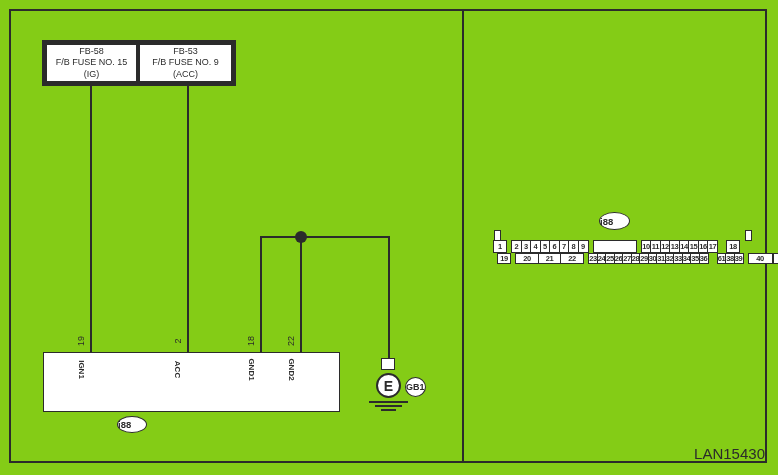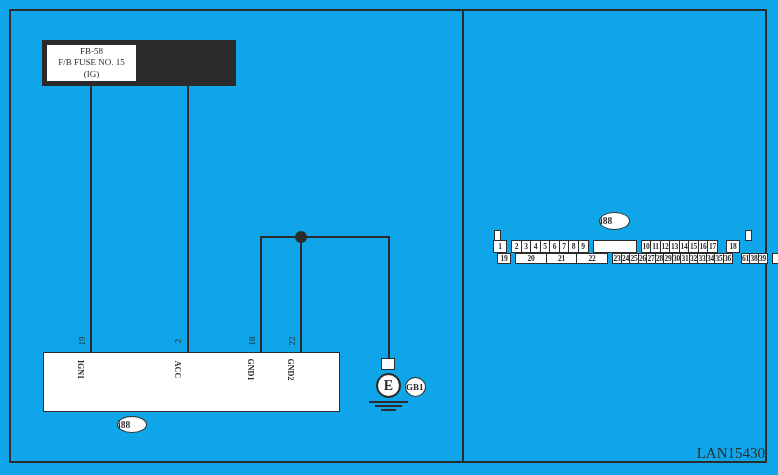--- a/index.html
+++ b/index.html
@@ -1,20 +1,20 @@
 <!DOCTYPE html>
 <html><head>
 <meta charset="utf-8">
 <style>
   * { box-sizing: border-box; margin: 0; padding: 0; }
   body { background: #fff; }
   .stage {
     position: relative; width: 778px; height: 475px;
-    background: #0ea5e9; overflow: hidden;
-    font-family: Liberation Serif, serif; color: #2b2b2b;
+    background: #84cc16; overflow: hidden;
+    font-family: Liberation Sans, sans-serif; color: #2b2b2b;
   }
   .page-border {
     position: absolute; left: 9px; top: 9px; width: 758px; height: 454px;
     border: 2px solid #2b2b2b;
   }
   .panel-divider {
     position: absolute; left: 462px; top: 9px; width: 2px; height: 454px;
     background: #2b2b2b;
   }
   
@@ -92,40 +92,45 @@
     font-size: 7.5px; font-weight: bold; letter-spacing: -0.3px;
     white-space: nowrap; overflow: hidden;
   }
   .pin-group .pin-cell:first-child { margin-left: 0; }
   .conn-row-top .pin-cell { width: 11px; height: 13px; }
   .conn-row-top .pin-group:first-child .pin-cell,
   .conn-row-top .pin-group:last-child .pin-cell { width: 14px; }
   .conn-row-top .blank-cell { width: 44px; }
   .conn-row-bottom .pin-cell { width: 10px; height: 11px; }
   .conn-row-bottom .pin-group:first-child .pin-cell { width: 14px; }
-  .conn-row-bottom .pin-group:nth-child(2) .pin-cell { width: 32px; }
+  .conn-row-bottom .pin-group:nth-child(2) .pin-cell { width: 24px; }
   .conn-row-bottom .pin-group:nth-child(5) .pin-cell { width: 25px; }
   .conn-row-bottom .blank-cell { width: 6px; }
   .code-label {
     position: absolute; right: 13px; bottom: 13px; font-size: 15px;
   }
 </style>
 </head>
 <body>
 
 <div class="stage">
 
   <div class="page-border"></div>
   <div class="panel-divider"></div>
 
   <div class="fuse-group">
     <div class="fuse-box fb1">
       <div>FB-58</div>
       <div>F/B FUSE NO. 15</div>
       <div>(IG)</div>
+    </div>
+    <div class="fuse-box fb2">
+      <div>FB-53</div>
+      <div>F/B FUSE NO. 9</div>
+      <div>(ACC)</div>
     </div>
   </div>
 
   <div class="wire-v" style="left:90px; top:86px; height:266px;"></div>
   <div class="wire-v" style="left:187px; top:86px; height:266px;"></div>
   <div class="wire-v" style="left:260px; top:236px; height:116px;"></div>
   <div class="wire-v" style="left:300px; top:237px; height:115px;"></div>
   <div class="wire-h" style="left:260px; top:236px; width:130px;"></div>
   <div class="wire-v" style="left:388px; top:236px; height:122px;"></div>
   <div class="junction-dot"></div>

